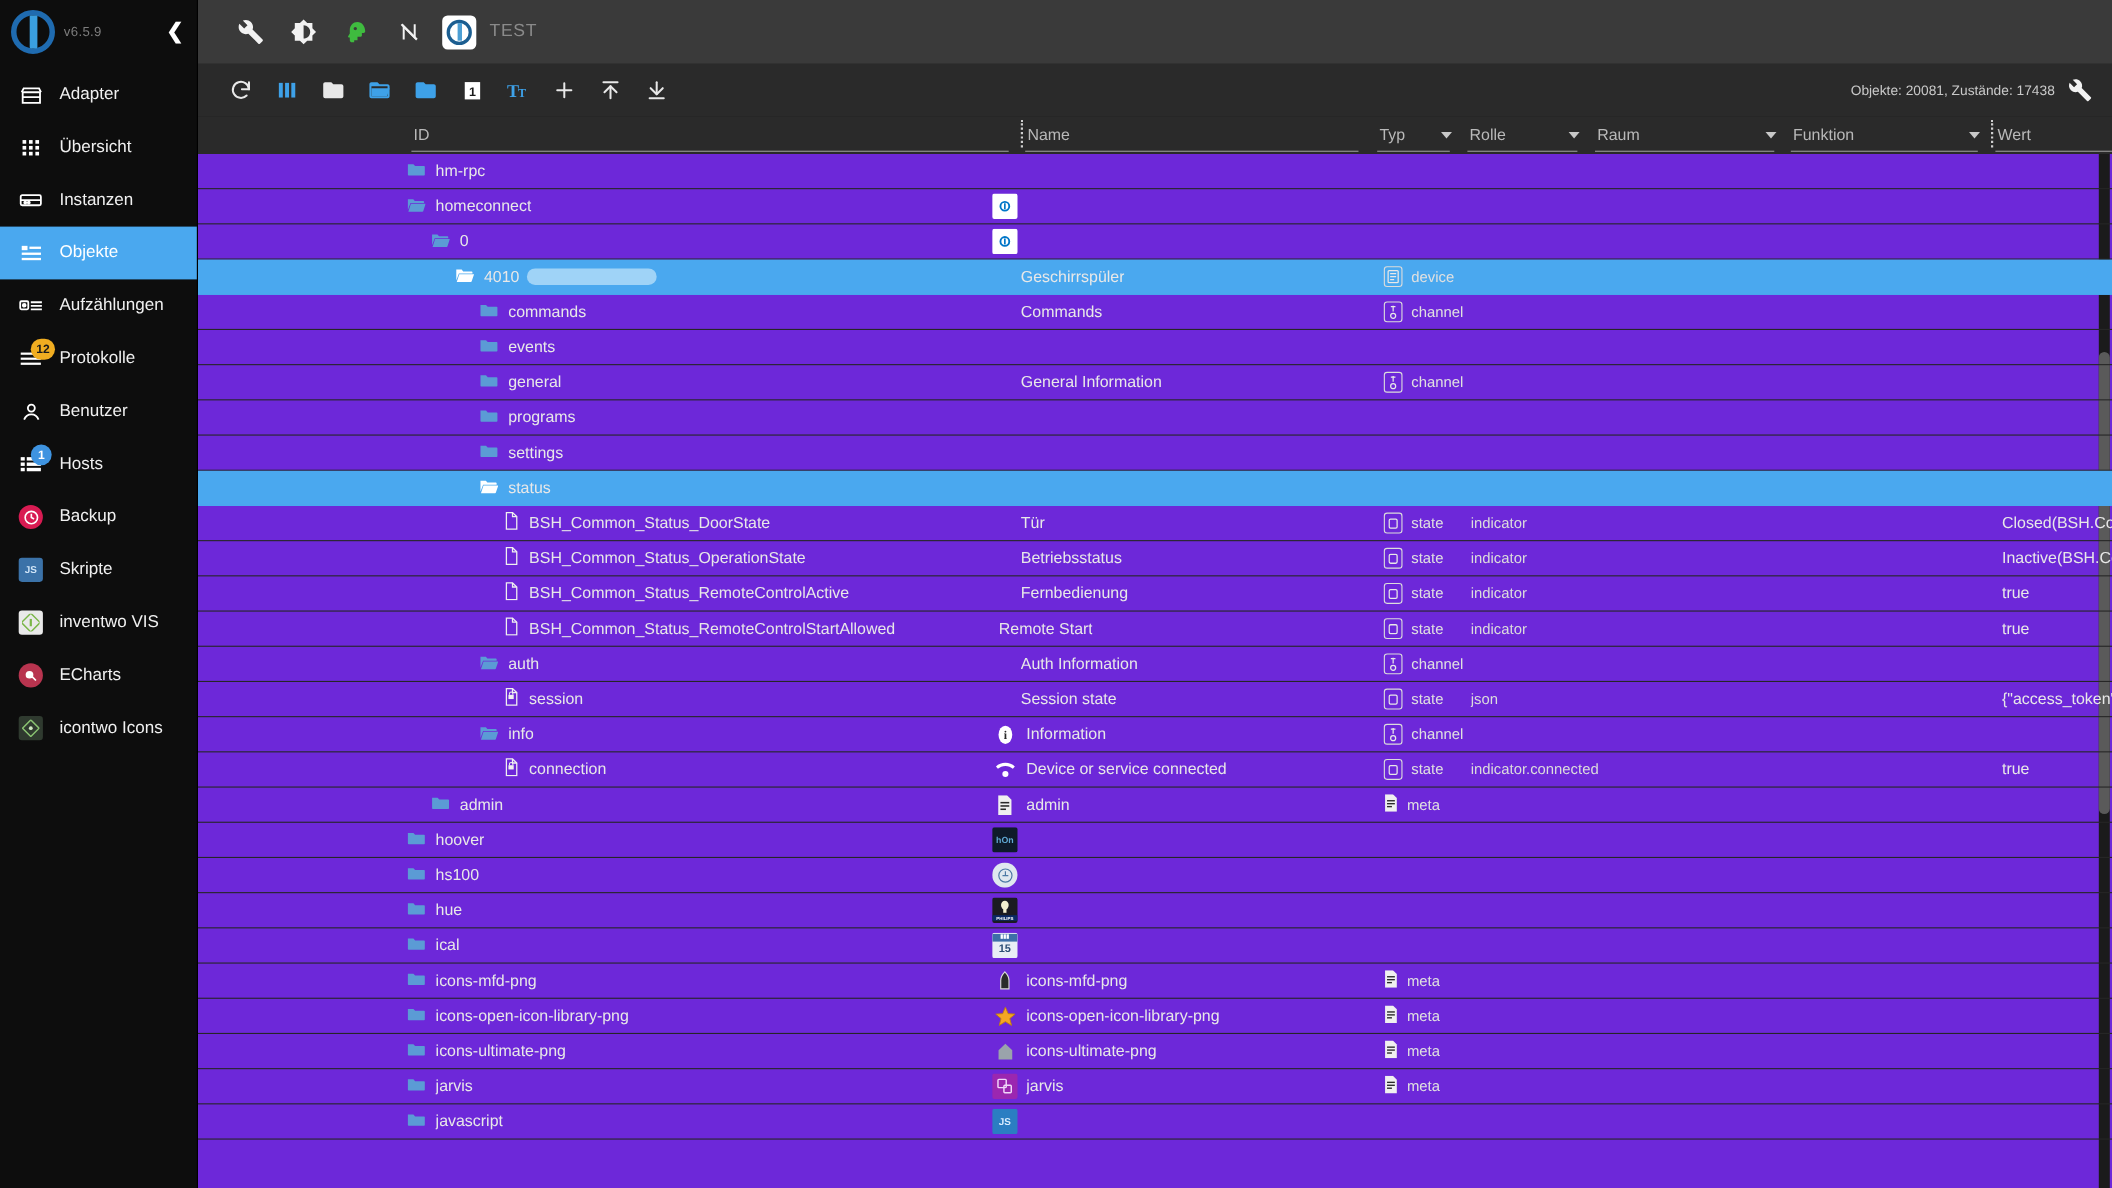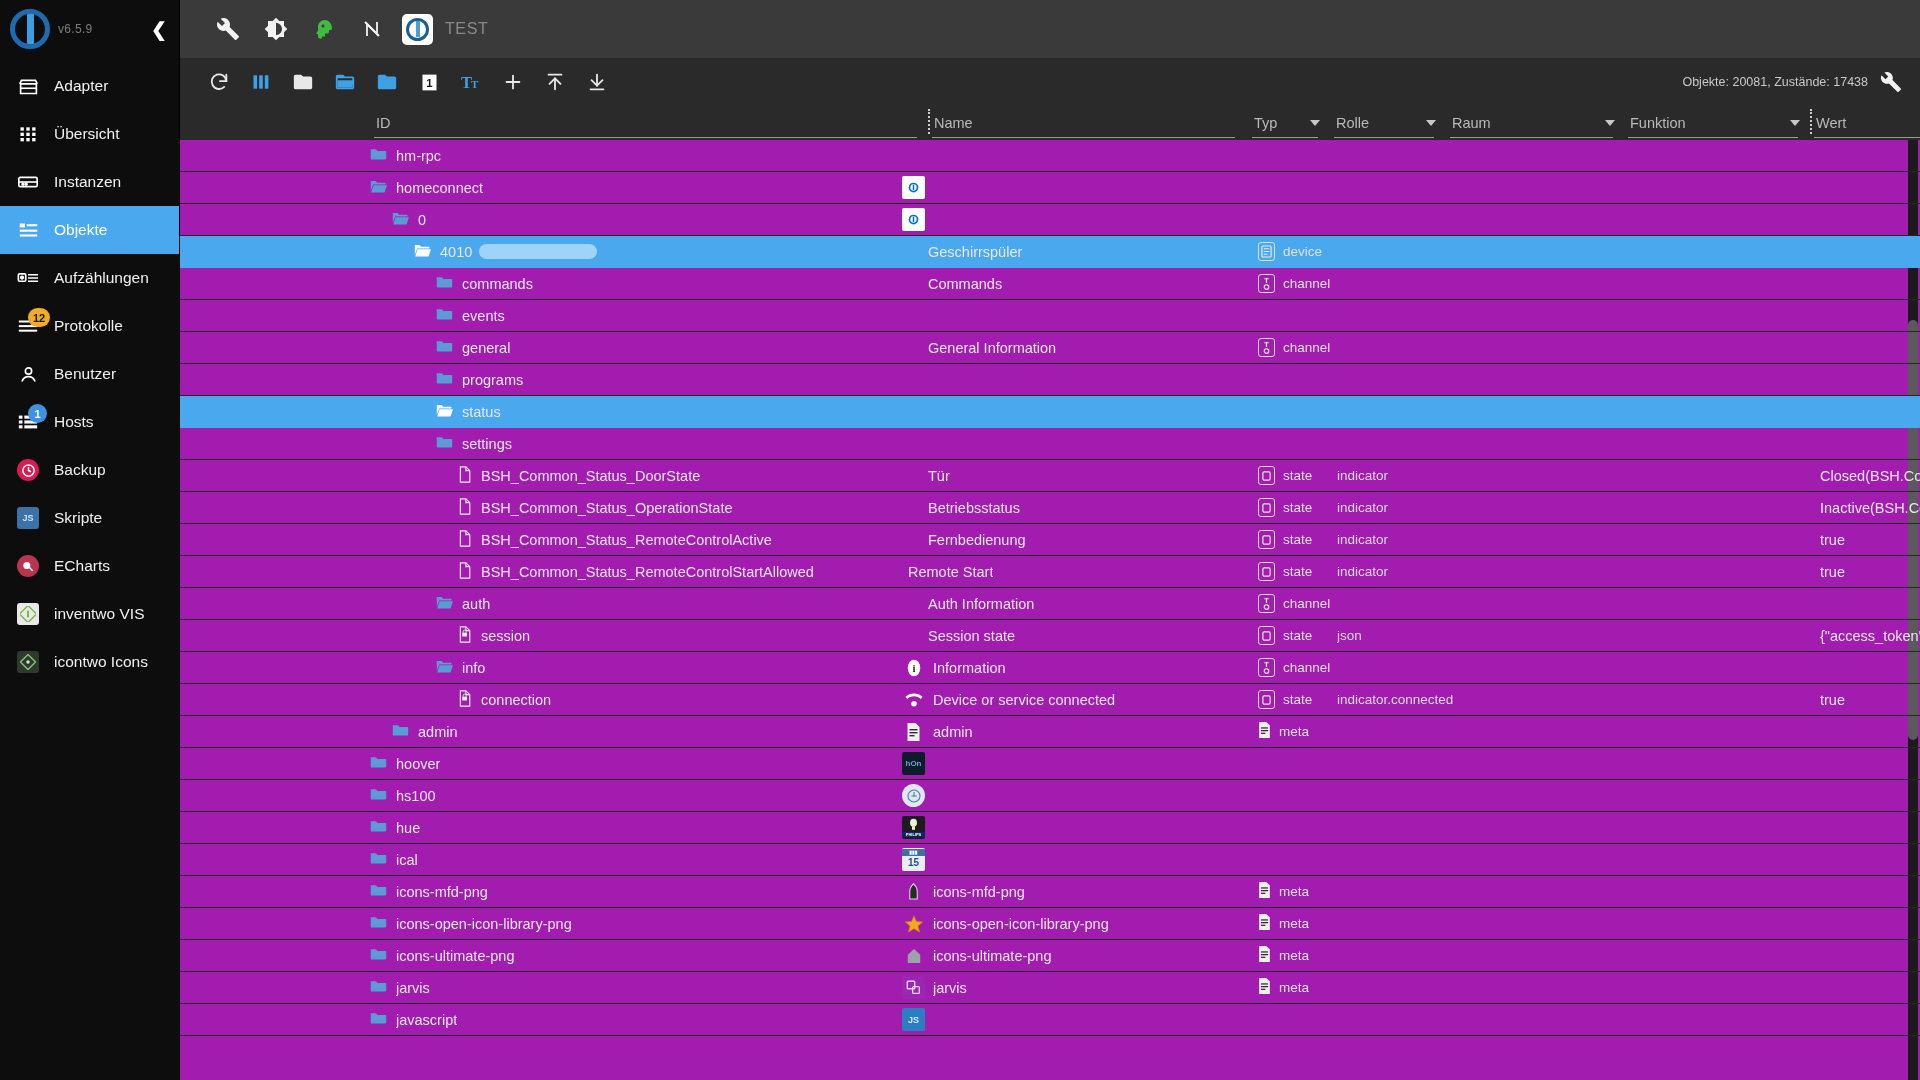--- a/index.html
+++ b/index.html
@@ -133,21 +133,21 @@
     position: absolute; left: 0; top: 3px; bottom: 6px;
     border-left: 2px dotted #cfcfcf;
   }
   .caret {
     margin-left: auto; width: 0; height: 0;
     border-left: 5px solid transparent; border-right: 5px solid transparent;
     border-top: 6px solid #c8c8c8; cursor: pointer;
   }
 
   
-  .tbody { flex: 1; overflow: hidden; position: relative; background: #a21caf; }
+  .tbody { flex: 1; overflow: hidden; position: relative; background: #6d28d9; }
   .row {
     height: 32px; display: flex; align-items: center;
     position: relative; font-size: 14.5px;
     border-bottom: 1px solid #262626;
   }
   .row.sel { background: #4aa8ef; border-bottom-color: #4aa8ef; }
   .c-id { display: flex; align-items: center; gap: 9px; overflow: hidden; }
   .c-name { display: flex; align-items: center; gap: 8px; overflow: hidden; }
   .c-typ  { display: flex; align-items: center; gap: 8px; }
   .c-role { overflow: hidden; white-space: nowrap; }
@@ -306,39 +306,39 @@
           <span class="nav-label">Backup</span>
         </div>
         <div class="nav-item">
           <span class="nav-icon">
             <span class="sq-icon" style="background:#3b72a8;color:#cfe4f7;font-size:9px">JS</span>
           </span>
           <span class="nav-label">Skripte</span>
         </div>
         <div class="nav-item">
           <span class="nav-icon">
+            <span class="sq-icon" style="background:#e9e9e9">
+              <svg width="16" height="16" viewBox="0 0 24 24">
+                <rect x="3" y="3" width="18" height="18" transform="rotate(45 12 12)" fill="none" stroke="#7ab648" stroke-width="2"></rect>
+                <rect x="10.5" y="7" width="3" height="10" fill="#7ab648"></rect>
+              </svg>
+            </span>
+          </span>
+          <span class="nav-label">inventwo VIS</span>
+        </div>
+        <div class="nav-item">
+          <span class="nav-icon">
             <span class="circ-icon" style="background:#b8344f">
               <svg width="14" height="14" viewBox="0 0 24 24" fill="#fff">
                 <circle cx="10" cy="11" r="6"></circle>
                 <path d="M14 14l6 6" stroke="#fff" stroke-width="2.6"></path>
               </svg>
             </span>
           </span>
           <span class="nav-label">ECharts</span>
-        </div>
-        <div class="nav-item">
-          <span class="nav-icon">
-            <span class="sq-icon" style="background:#e9e9e9">
-              <svg width="16" height="16" viewBox="0 0 24 24">
-                <rect x="3" y="3" width="18" height="18" transform="rotate(45 12 12)" fill="none" stroke="#7ab648" stroke-width="2"></rect>
-                <rect x="10.5" y="7" width="3" height="10" fill="#7ab648"></rect>
-              </svg>
-            </span>
-          </span>
-          <span class="nav-label">inventwo VIS</span>
         </div>
         <div class="nav-item">
           <span class="nav-icon">
             <span class="sq-icon" style="background:#2f3a2f">
               <svg width="16" height="16" viewBox="0 0 24 24">
                 <rect x="4" y="4" width="16" height="16" transform="rotate(45 12 12)" fill="none" stroke="#89c271" stroke-width="2"></rect>
                 <circle cx="12" cy="12" r="2.6" fill="#cfe8c0"></circle>
               </svg>
             </span>
           </span>
@@ -618,38 +618,38 @@
           <div class="c-id" style="position: absolute; left: 256px; width: 474px;">
             <span><svg class="folder-ico" viewBox="0 0 24 20" fill="#5b9bd5">
                 <path d="M1 3.2h7.2l2.2 2.4H22c.6 0 1 .4 1 1v10.2c0 .6-.4 1-1 1H2c-.6 0-1-.4-1-1z"></path>
               </svg></span>
             <span class="txt">programs</span>
           </div>
           <div class="c-name" style="position: absolute; left: 722px; width: 340px;">
             <span class="txt" style="margin-left: 26px;"></span>
           </div>
         </div>
+        <div class="row">
+          <div class="c-id" style="position: absolute; left: 256px; width: 474px;">
+            <span><svg class="folder-ico" viewBox="0 0 24 20" fill="#5b9bd5">
+                <path d="M1 3.2h7.2l2.2 2.4H22c.6 0 1 .4 1 1v10.2c0 .6-.4 1-1 1H2c-.6 0-1-.4-1-1z"></path>
+              </svg></span>
+            <span class="txt">settings</span>
+          </div>
+          <div class="c-name" style="position: absolute; left: 722px; width: 340px;">
+            <span class="txt" style="margin-left: 26px;"></span>
+          </div>
+        </div>
         <div class="row sel">
           <div class="c-id" style="position: absolute; left: 256px; width: 474px;">
             <span><svg class="folder-ico" viewBox="0 0 24 20" fill="#ffffff">
                 <path d="M1 3h7l2 2.3h11c.6 0 1 .5 1 1V8H4.4L1 17z"></path>
                 <path d="M4.9 9h19.2l-3.2 9.6c-.1.4-.5.6-.9.6H1.6z"></path>
               </svg></span>
             <span class="txt">status</span>
-          </div>
-          <div class="c-name" style="position: absolute; left: 722px; width: 340px;">
-            <span class="txt" style="margin-left: 26px;"></span>
-          </div>
-        </div>
-        <div class="row">
-          <div class="c-id" style="position: absolute; left: 256px; width: 474px;">
-            <span><svg class="folder-ico" viewBox="0 0 24 20" fill="#5b9bd5">
-                <path d="M1 3.2h7.2l2.2 2.4H22c.6 0 1 .4 1 1v10.2c0 .6-.4 1-1 1H2c-.6 0-1-.4-1-1z"></path>
-              </svg></span>
-            <span class="txt">settings</span>
           </div>
           <div class="c-name" style="position: absolute; left: 722px; width: 340px;">
             <span class="txt" style="margin-left: 26px;"></span>
           </div>
         </div>
         <div class="row">
           <div class="c-id" style="position: absolute; left: 278px; width: 452px;">
             <span><svg class="file-ico" viewBox="0 0 18 22" fill="none" stroke="#f0f0f0" stroke-width="1.5">
                 <path d="M3 1.2h7.2L15.2 6v14.8H3z" fill="none"></path>
                 <path d="M10.2 1.2V6h5"></path>

